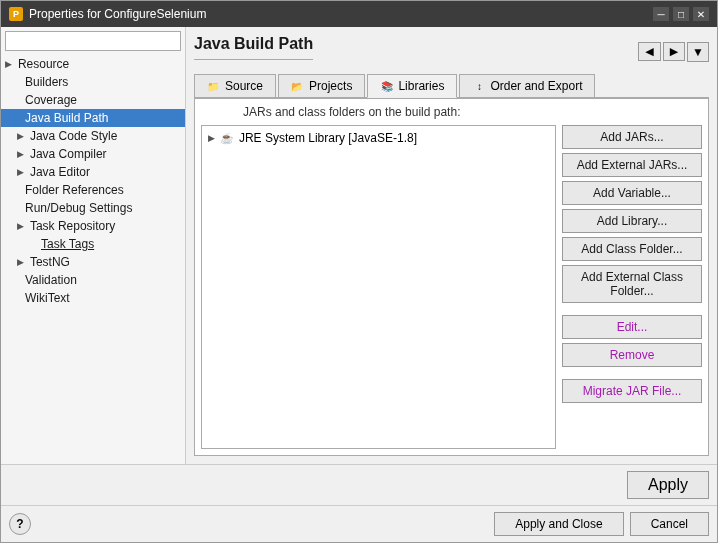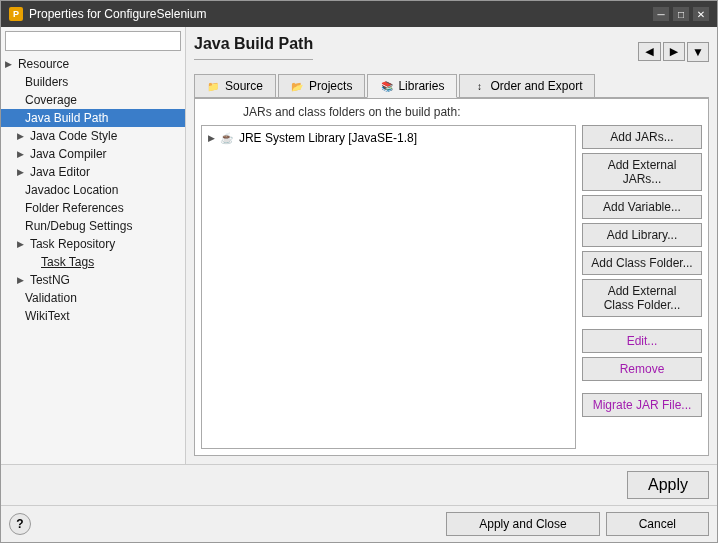--- a/index.html
+++ b/index.html
@@ -40,35 +40,35 @@
     .content-area { flex: 1; background: #fff; border: 1px solid #aaa; display: flex; flex-direction: column; padding: 6px; }
     .content-desc { color: #333; margin-bottom: 6px; font-size: 12px; margin-left: 42px; }
 
     .libraries-panel { display: flex; flex: 1; gap: 6px; }
     .lib-tree { flex: 1; border: 1px solid #aaa; background: #fff; overflow-y: auto; padding: 2px; }
     .tree-item { display: flex; align-items: center; padding: 2px 4px; cursor: pointer; gap: 4px; }
     .tree-arrow { font-size: 9px; color: #555; }
     .tree-icon { width: 16px; height: 16px; display: inline-flex; align-items: center; justify-content: center; }
     .jre-icon { font-size: 11px; }
 
-    .lib-buttons { display: flex; flex-direction: column; gap: 4px; width: 120px; }
+    .lib-buttons { display: flex; flex-direction: column; gap: 4px; width: 140px; }
     .lib-btn { padding: 4px 8px; background: #e8e8e8; border: 1px solid #999; cursor: pointer; text-align: center; font-size: 12px; color: #1a1a1a; }
     .lib-btn:disabled, .lib-btn.disabled { color: #a21caf; cursor: default; background: #e8e8e8; }
     .lib-btn-separator { height: 4px; }
 
     
     .bottom-bar { background: #f0f0f0; border-top: 1px solid #ccc; padding: 6px 8px; display: flex; justify-content: flex-end; }
     .apply-btn { padding: 4px 20px; background: #e8e8e8; border: 1px solid #999; cursor: pointer; font-size: 16px; }
 
     
     .footer { background: #f0f0f0; border-top: 1px solid #ccc; padding: 6px 8px; display: flex; justify-content: space-between; align-items: center; }
     .footer-left { display: flex; align-items: center; }
     .help-btn { width: 22px; height: 22px; border-radius: 50%; border: 1px solid #999; background: #e8e8e8; cursor: pointer; display: flex; align-items: center; justify-content: center; font-weight: bold; font-size: 12px; }
     .footer-right { display: flex; gap: 6px; }
-    .footer-btn { padding: 4px 32px; background: #e8e8e8; border: 1px solid #999; cursor: pointer; font-size: 12px; }
+    .footer-btn { padding: 4px 20px; background: #e8e8e8; border: 1px solid #999; cursor: pointer; font-size: 12px; }
 
     
     .panel-header { display: flex; align-items: center; justify-content: space-between; margin-bottom: 6px; }
     .nav-arrows { display: flex; gap: 2px; align-items: center; }
     .nav-arrow-btn { padding: 2px 6px; background: #e8e8e8; border: 1px solid #999; cursor: pointer; font-size: 11px; }
     .nav-dropdown { padding: 2px 4px; background: #e8e8e8; border: 1px solid #999; cursor: pointer; }
   </style>
 </head>
 <body>
 
@@ -111,23 +111,20 @@
             <span class="nav-arrow">▶</span>
             <span>Java Code Style</span>
           </div>
           <div class="nav-item has-arrow" style="padding-left: 16px;">
             <span class="nav-arrow">▶</span>
             <span>Java Compiler</span>
           </div>
           <div class="nav-item has-arrow" style="padding-left: 16px;">
             <span class="nav-arrow">▶</span>
             <span>Java Editor</span>
-          </div>
-          <div class="nav-item" style="padding-left: 24px;">
-            <span>Javadoc Location</span>
           </div>
           <div class="nav-item" style="padding-left: 24px;">
             <span>Folder References</span>
           </div>
           <div class="nav-item" style="padding-left: 24px; align-items: flex-end;">
             <span>Run/Debug Settings</span>
           </div>
           <div class="nav-item has-arrow" style="padding-left: 16px;">
             <span class="nav-arrow">▶</span>
             <span>Task Repository</span>

